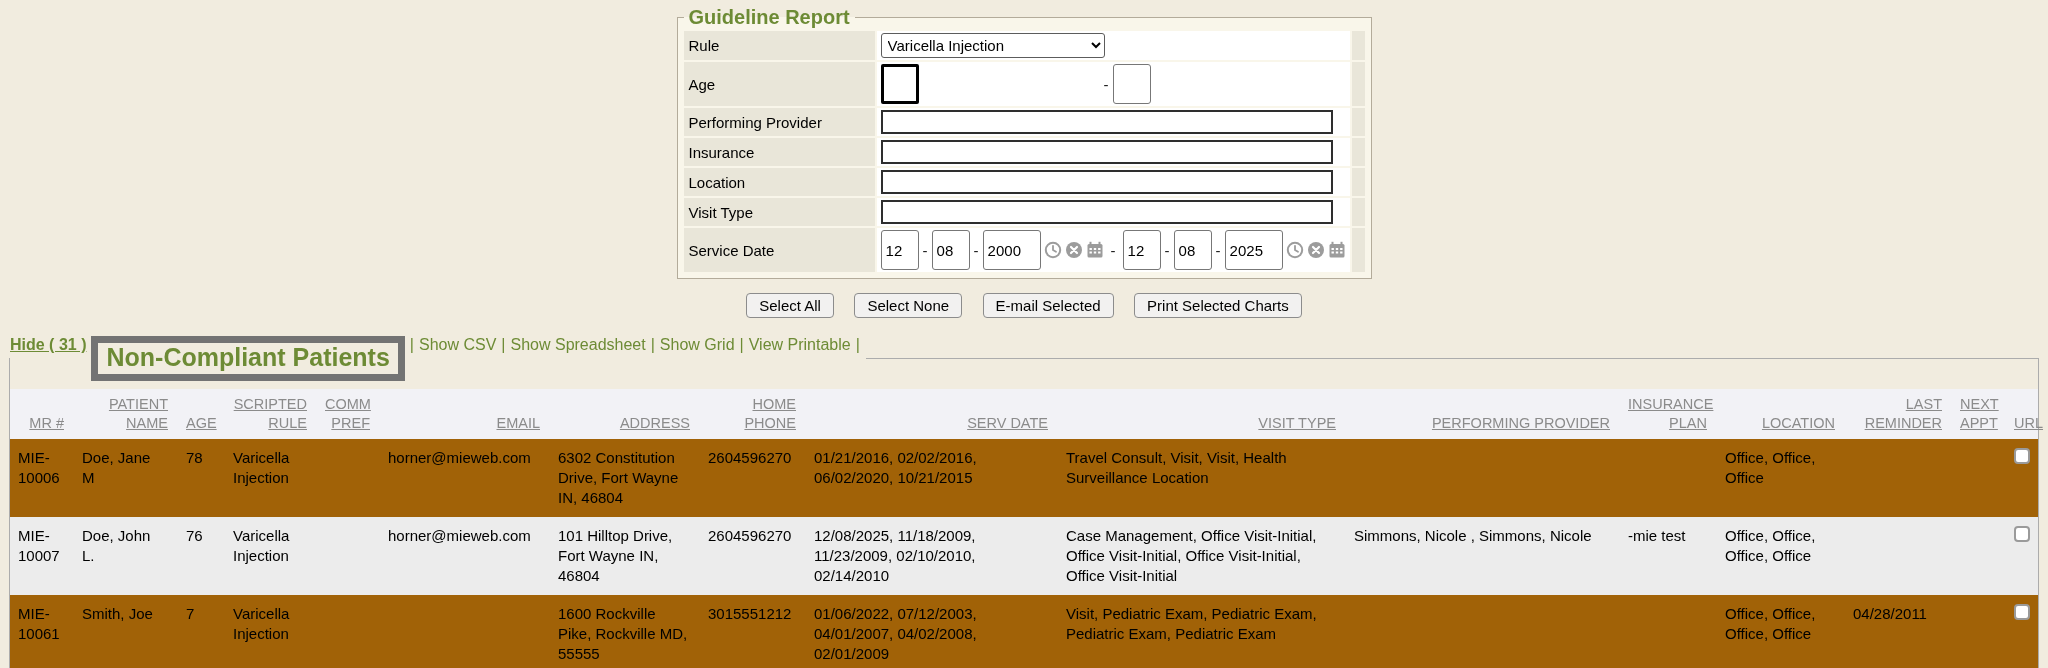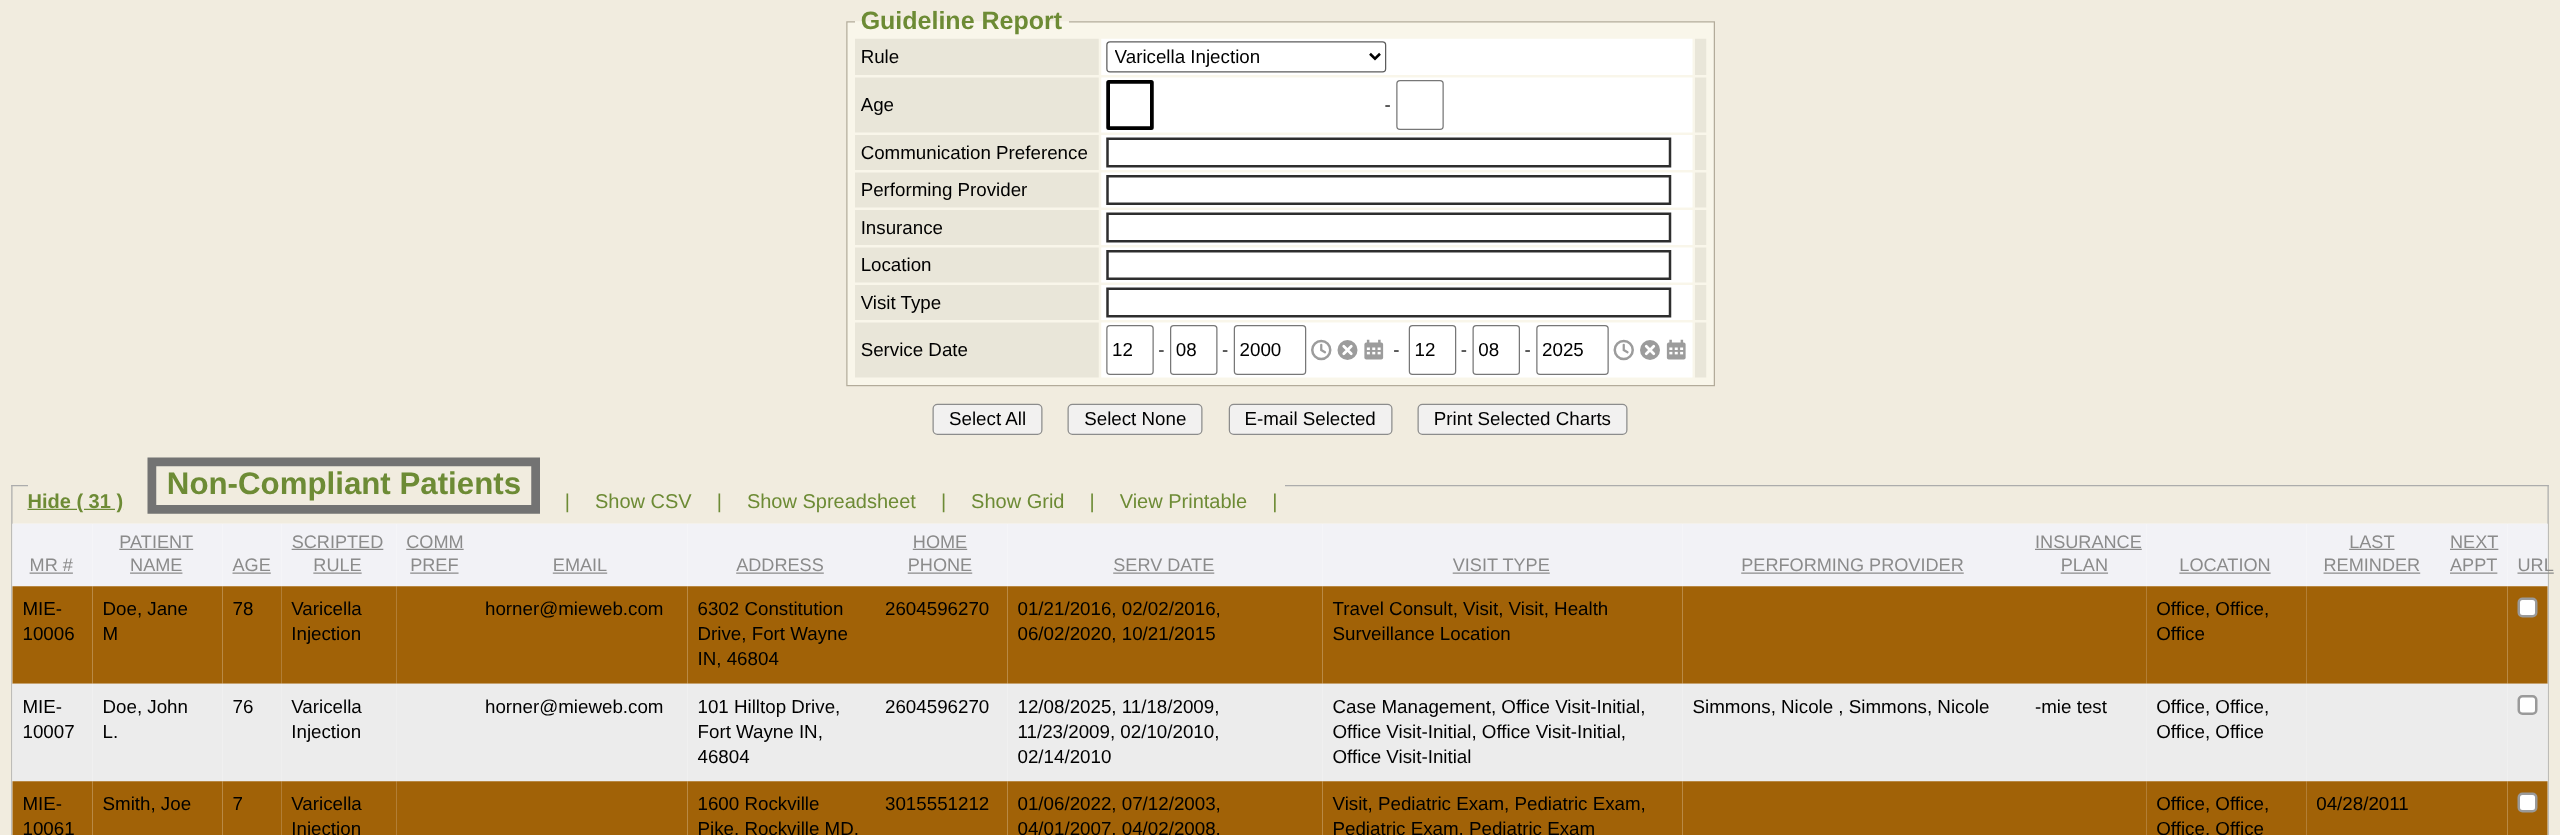--- a/index.html
+++ b/index.html
@@ -82,22 +82,22 @@
 
   
   #report-fieldset {
     margin: 18px 9px 0 9px;
     border: 1px solid #acacac;
     border-bottom: none;
     padding: 0;
     background: transparent;
   }
   #report-fieldset > legend {
-    display: flex; align-items: flex-end; gap: 20px;
-    margin-left: 12px; padding: 0 6px 0 0;
+    display: flex; align-items: flex-start; gap: 5px;
+    margin-left: 0; padding: 0 6px 0 0;
     background: transparent;
   }
   .hide-link {
     font-size: 16px; font-weight: bold;
     color: #6d8b35; text-decoration: underline; cursor: pointer;
     white-space: nowrap;
   }
   .title-box {
     font-size: 25px; font-weight: bold;
     color: #6d8b35;
@@ -118,21 +118,21 @@
     table-layout: fixed;
     margin-top: 8px;
     background: #fff;
   }
   table.report-table th {
     background: #f2f2f6;
     color: #8b8b8b;
     font-size: 14.5px;
     font-weight: normal;
     text-decoration: underline;
-    text-align: center;
+    text-align: right;
     vertical-align: bottom;
     padding: 6px 10px 6px 8px;
     white-space: pre-line;
     line-height: 19px;
     cursor: pointer;
   }
   table.report-table td {
     font-size: 15px;
     vertical-align: top;
     padding: 9px 12px 9px 8px;
@@ -167,25 +167,20 @@
     <tr>
       <td class="lbl">Age</td>
       <td class="inp">
         <span class="flexrow">
           <input class="small focused" value="" style="">
           <span class="agegap"></span>
           <span class="dash">-</span>
           <input class="small" value="" style="">
         </span>
       </td>
-      <td class="strip"></td>
-    </tr>
-    <tr>
-      <td class="lbl">Communication Preference</td>
-      <td class="inp"><input class="wide" value="" style=""></td>
       <td class="strip"></td>
     </tr>
     <tr>
       <td class="lbl">Performing Provider</td>
       <td class="inp"><input class="wide" value="" style=""></td>
       <td class="strip"></td>
     </tr>
     <tr>
       <td class="lbl">Insurance</td>
       <td class="inp"><input class="wide" value="" style=""></td>

